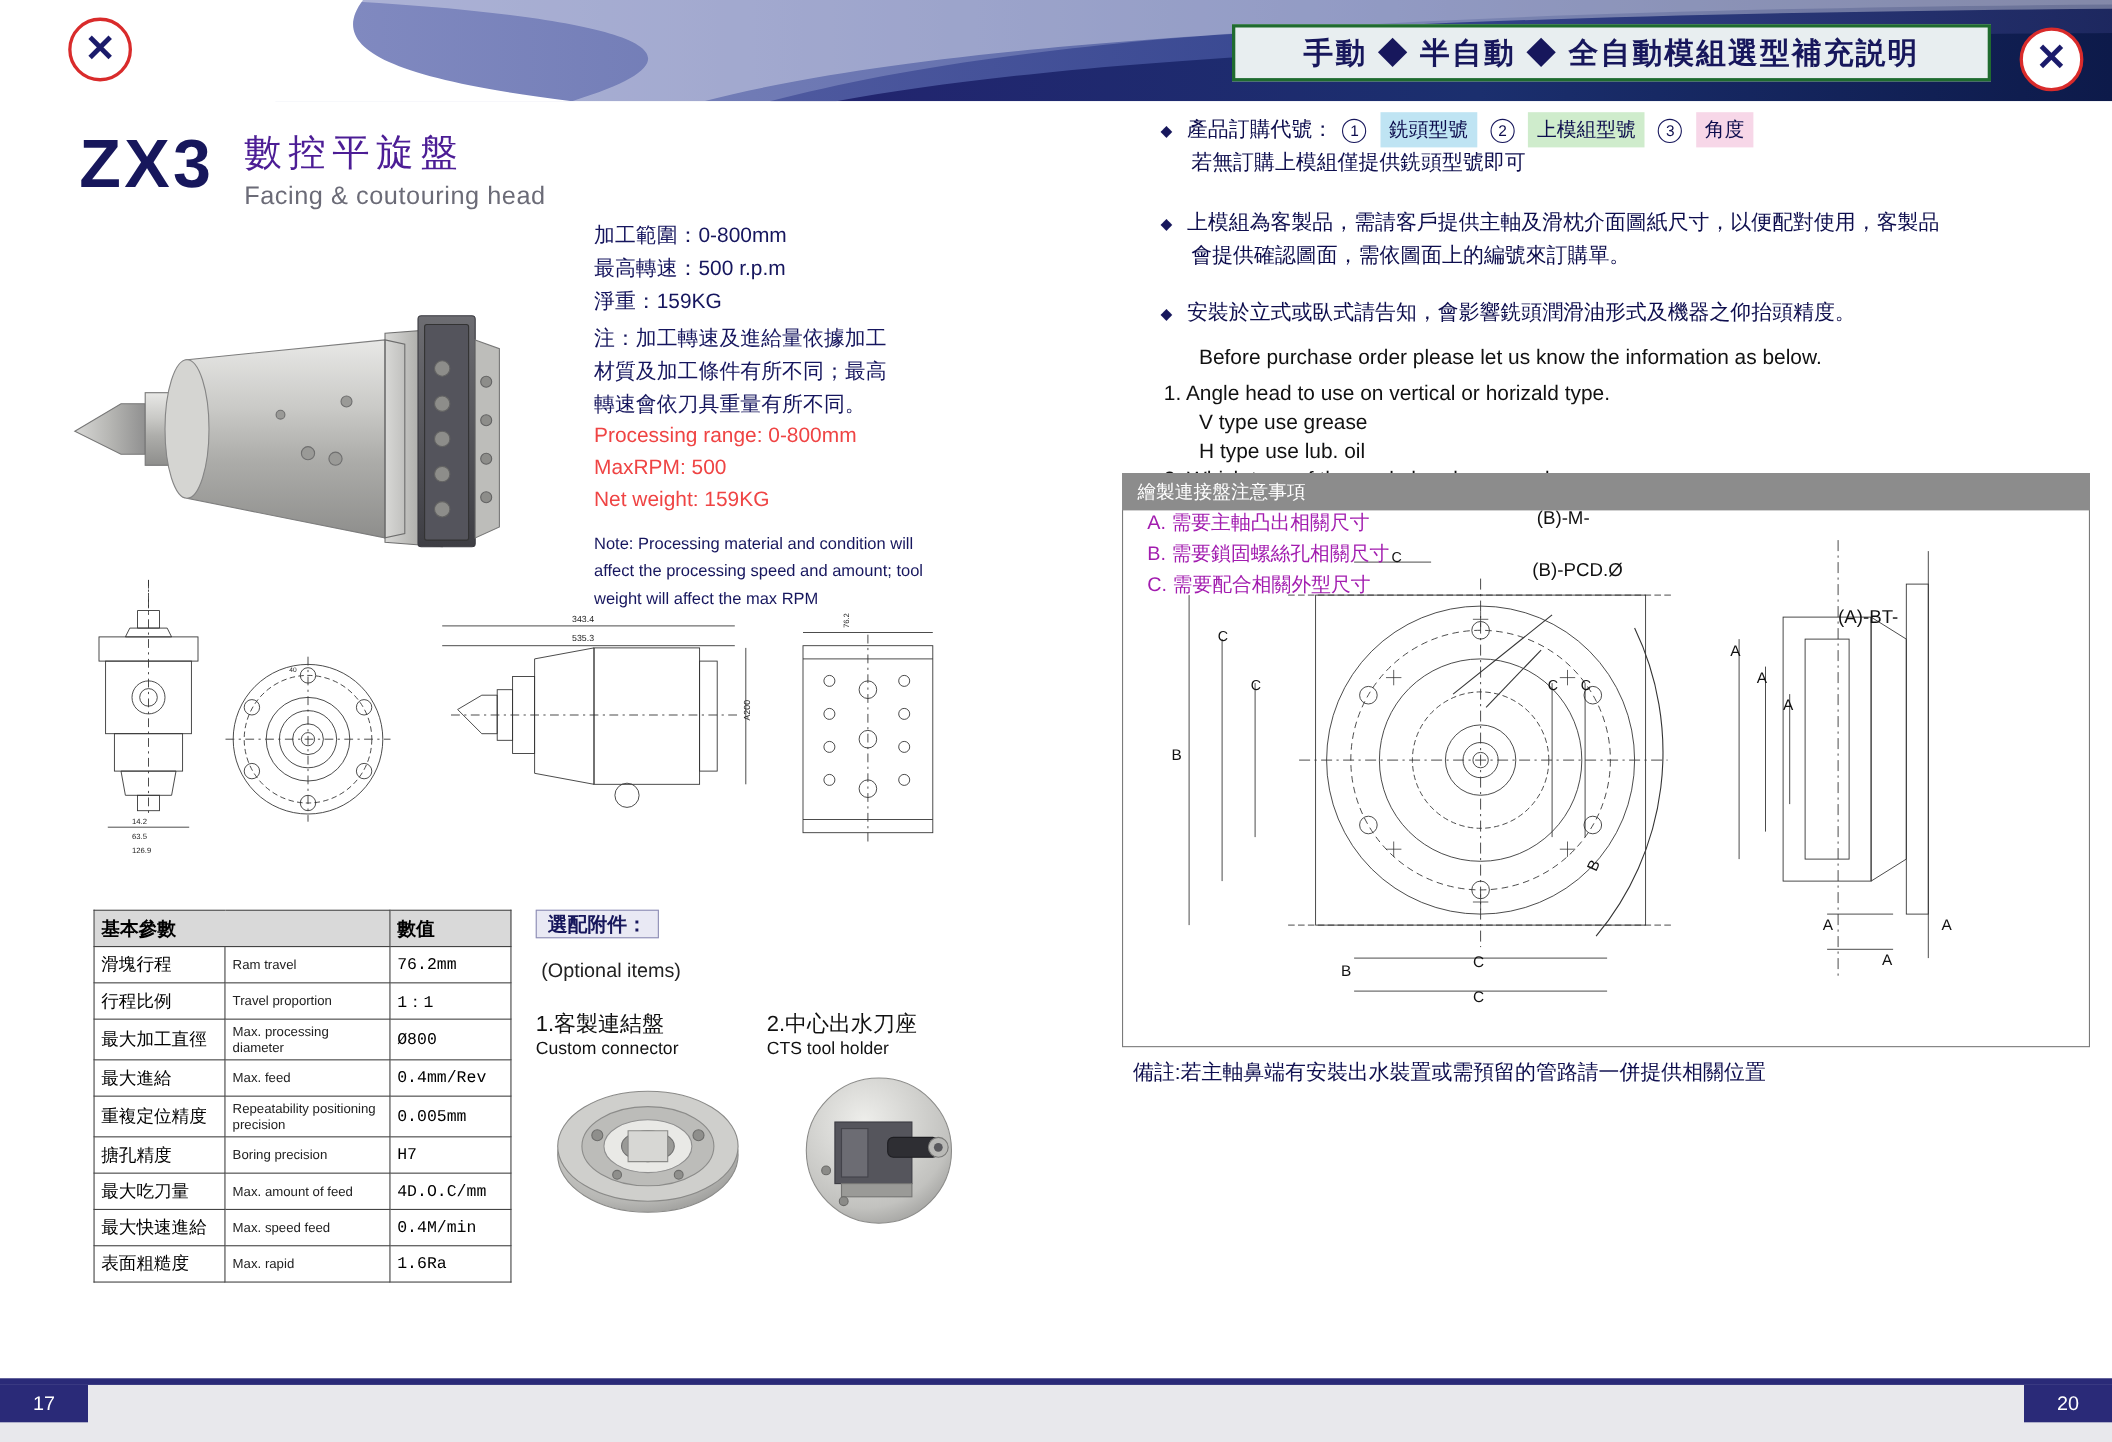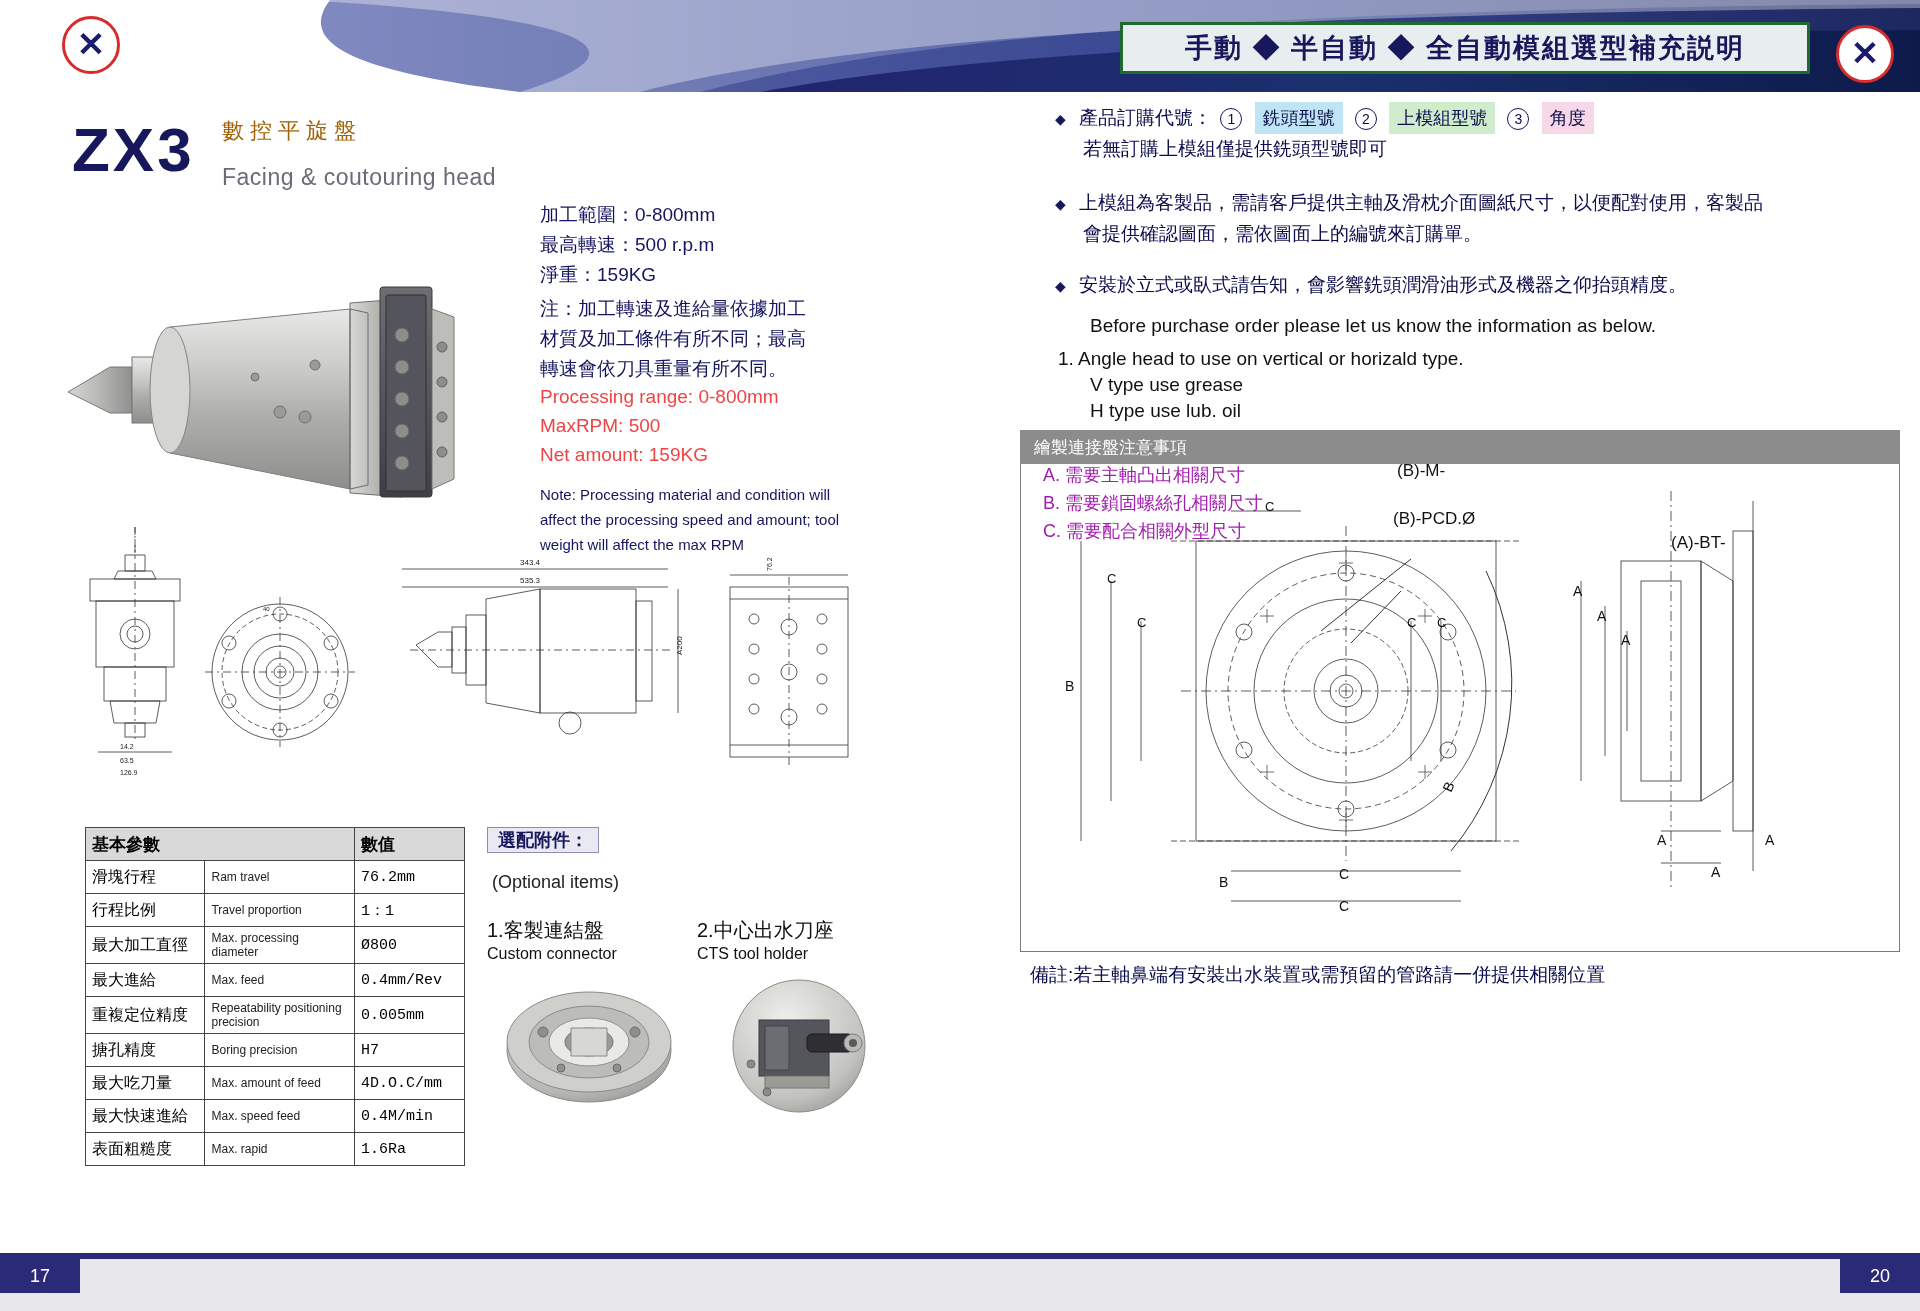--- a/index.html
+++ b/index.html
@@ -38,21 +38,21 @@
 
   
   #zx3-title {
     position: absolute; left: 72px; top: 22px;
     font-size: 62px; font-weight: bold; color: #17175c;
     letter-spacing: 3px;
     font-family: "Liberation Sans", sans-serif;
   }
   #title-cn {
     position: absolute; left: 222px; top: 24px;
-    font-size: 22px; color: #a16207; letter-spacing: 6px;
+    font-size: 34px; color: #4c1d95; letter-spacing: 6px;
   }
   #title-en {
     position: absolute; left: 222px; top: 72px;
     font-size: 23px; color: #6b6b77; letter-spacing: .5px;
   }
 
   
   .spec-cn { position: absolute; left: 540px; top: 108px; width: 330px;
     font-size: 19px; color: #16165e; line-height: 30px; }
   .spec-en { position: absolute; left: 540px; top: 290px; width: 340px;
@@ -250,21 +250,21 @@
   <div class="spec-cn">
     <div>加工範圍：0-800mm</div>
     <div>最高轉速：500 r.p.m</div>
     <div>淨重：159KG</div>
     <div style="margin-top:4px;">注：加工轉速及進給量依據加工<br>材質及加工條件有所不同；最高<br>轉速會依刀具重量有所不同。</div>
   </div>
 
   <div class="spec-en">
     <div>Processing range: 0-800mm</div>
     <div>MaxRPM: 500</div>
-    <div>Net amount: 159KG</div>
+    <div>Net weight: 159KG</div>
   </div>
 
   <div class="spec-note-en">Note: Processing material and condition will affect the processing speed and amount; tool weight will affect the max RPM</div>
 
   <div class="drawings">
     <svg width="860" height="260" viewBox="0 0 860 260" stroke="#333" fill="none" stroke-width="0.8">
 
       <g>
         <line x1="65" y1="0" x2="65" y2="30" stroke-dasharray="6 3 2 3"></line>
         <path d="M55,28 L75,28 L75,44 L55,44 Z"></path>
@@ -571,21 +571,21 @@
       <text x="744" y="414" font-size="14" fill="#111" stroke="none">A</text>
     </g>
   </svg>
 
   <div class="abc-line" style="left:22px; top:32px; position:absolute;">A. 需要主軸凸出相關尺寸</div>
   <div class="abc-line" style="left:22px; top:60px; position:absolute;">B. 需要鎖固螺絲孔相關尺寸</div>
   <div class="abc-line" style="left:22px; top:88px; position:absolute;">C. 需要配合相關外型尺寸</div>
 
   <div class="cad-label" style="left:376px; top:30px; position:absolute;">(B)-M-</div>
   <div class="cad-label" style="left:372px; top:78px; position:absolute;">(B)-PCD.Ø</div>
-  <div class="cad-label" style="left:650px; top:102px; position:absolute;">(A)-BT-</div>
+  <div class="cad-label" style="left:650px; top:120px; position:absolute;">(A)-BT-</div>
 </div>
 
 <div id="note-box-header">
   <span>繪製連接盤注意事項</span>
 </div>
 
 <div id="bottom-note">備註:若主軸鼻端有安裝出水裝置或需預留的管路請一併提供相關位置</div>
 
 <div class="footer-bar"></div>
 <div class="footer-divider"></div>

